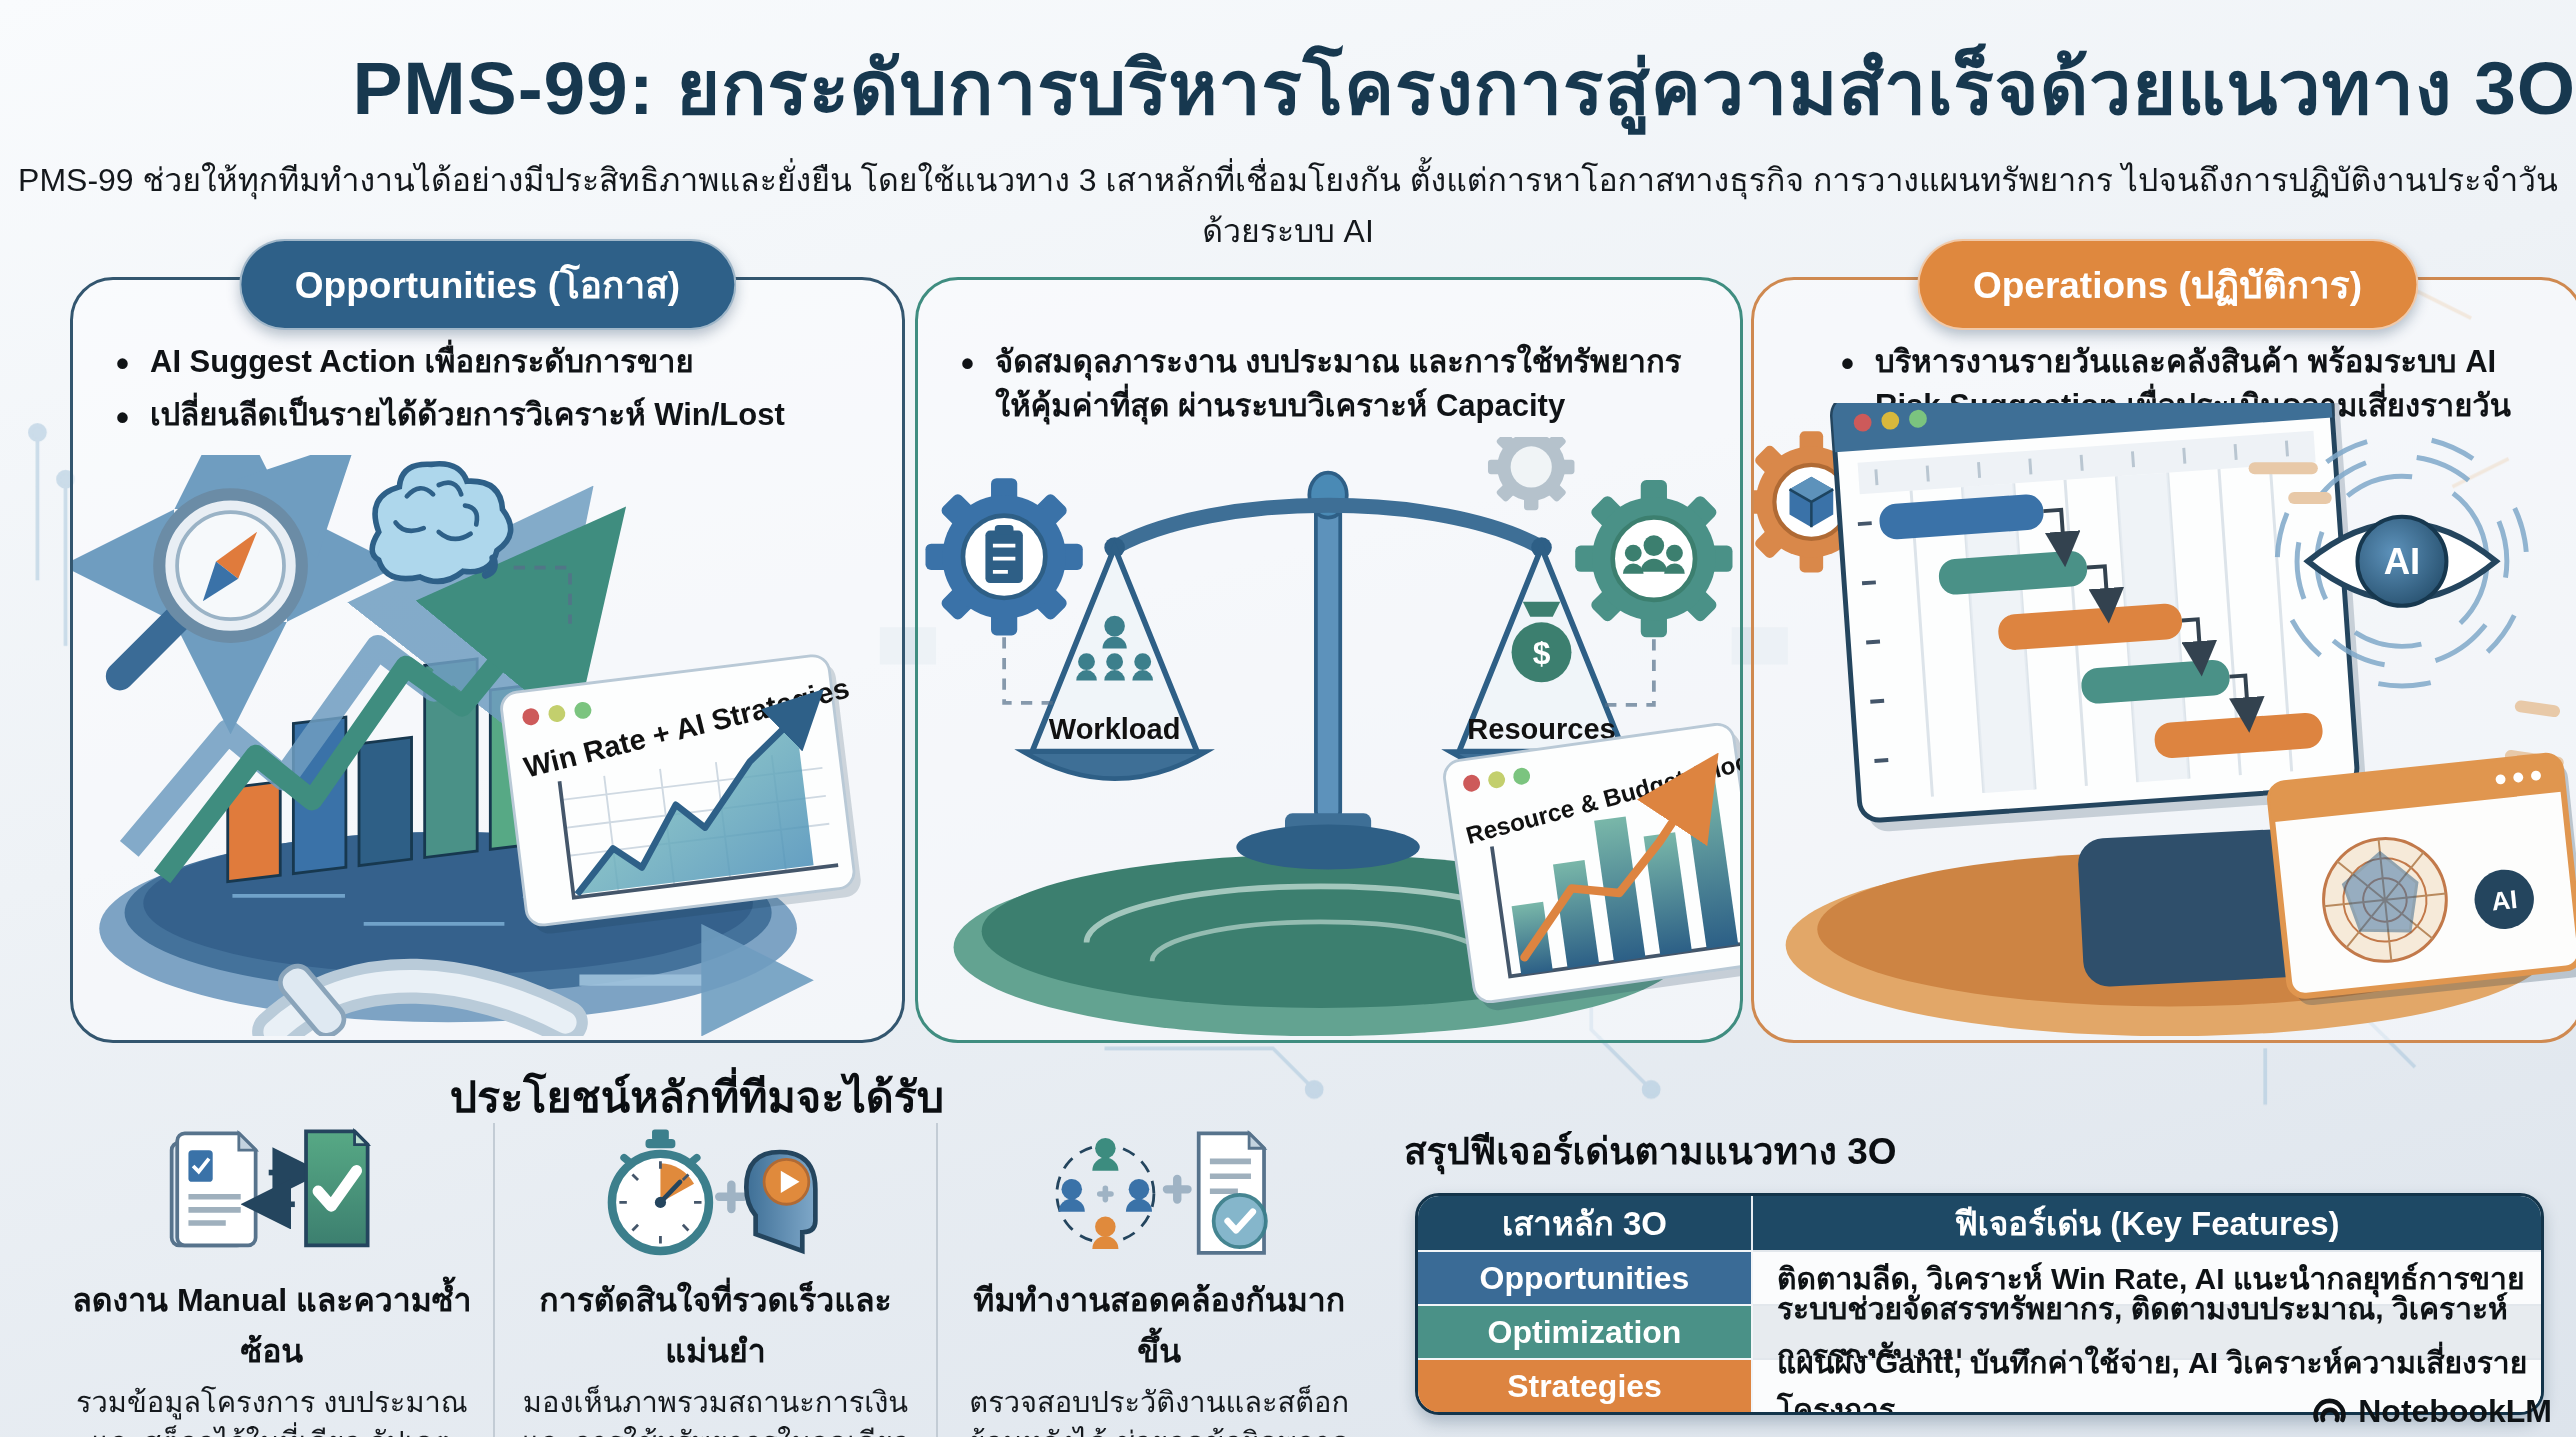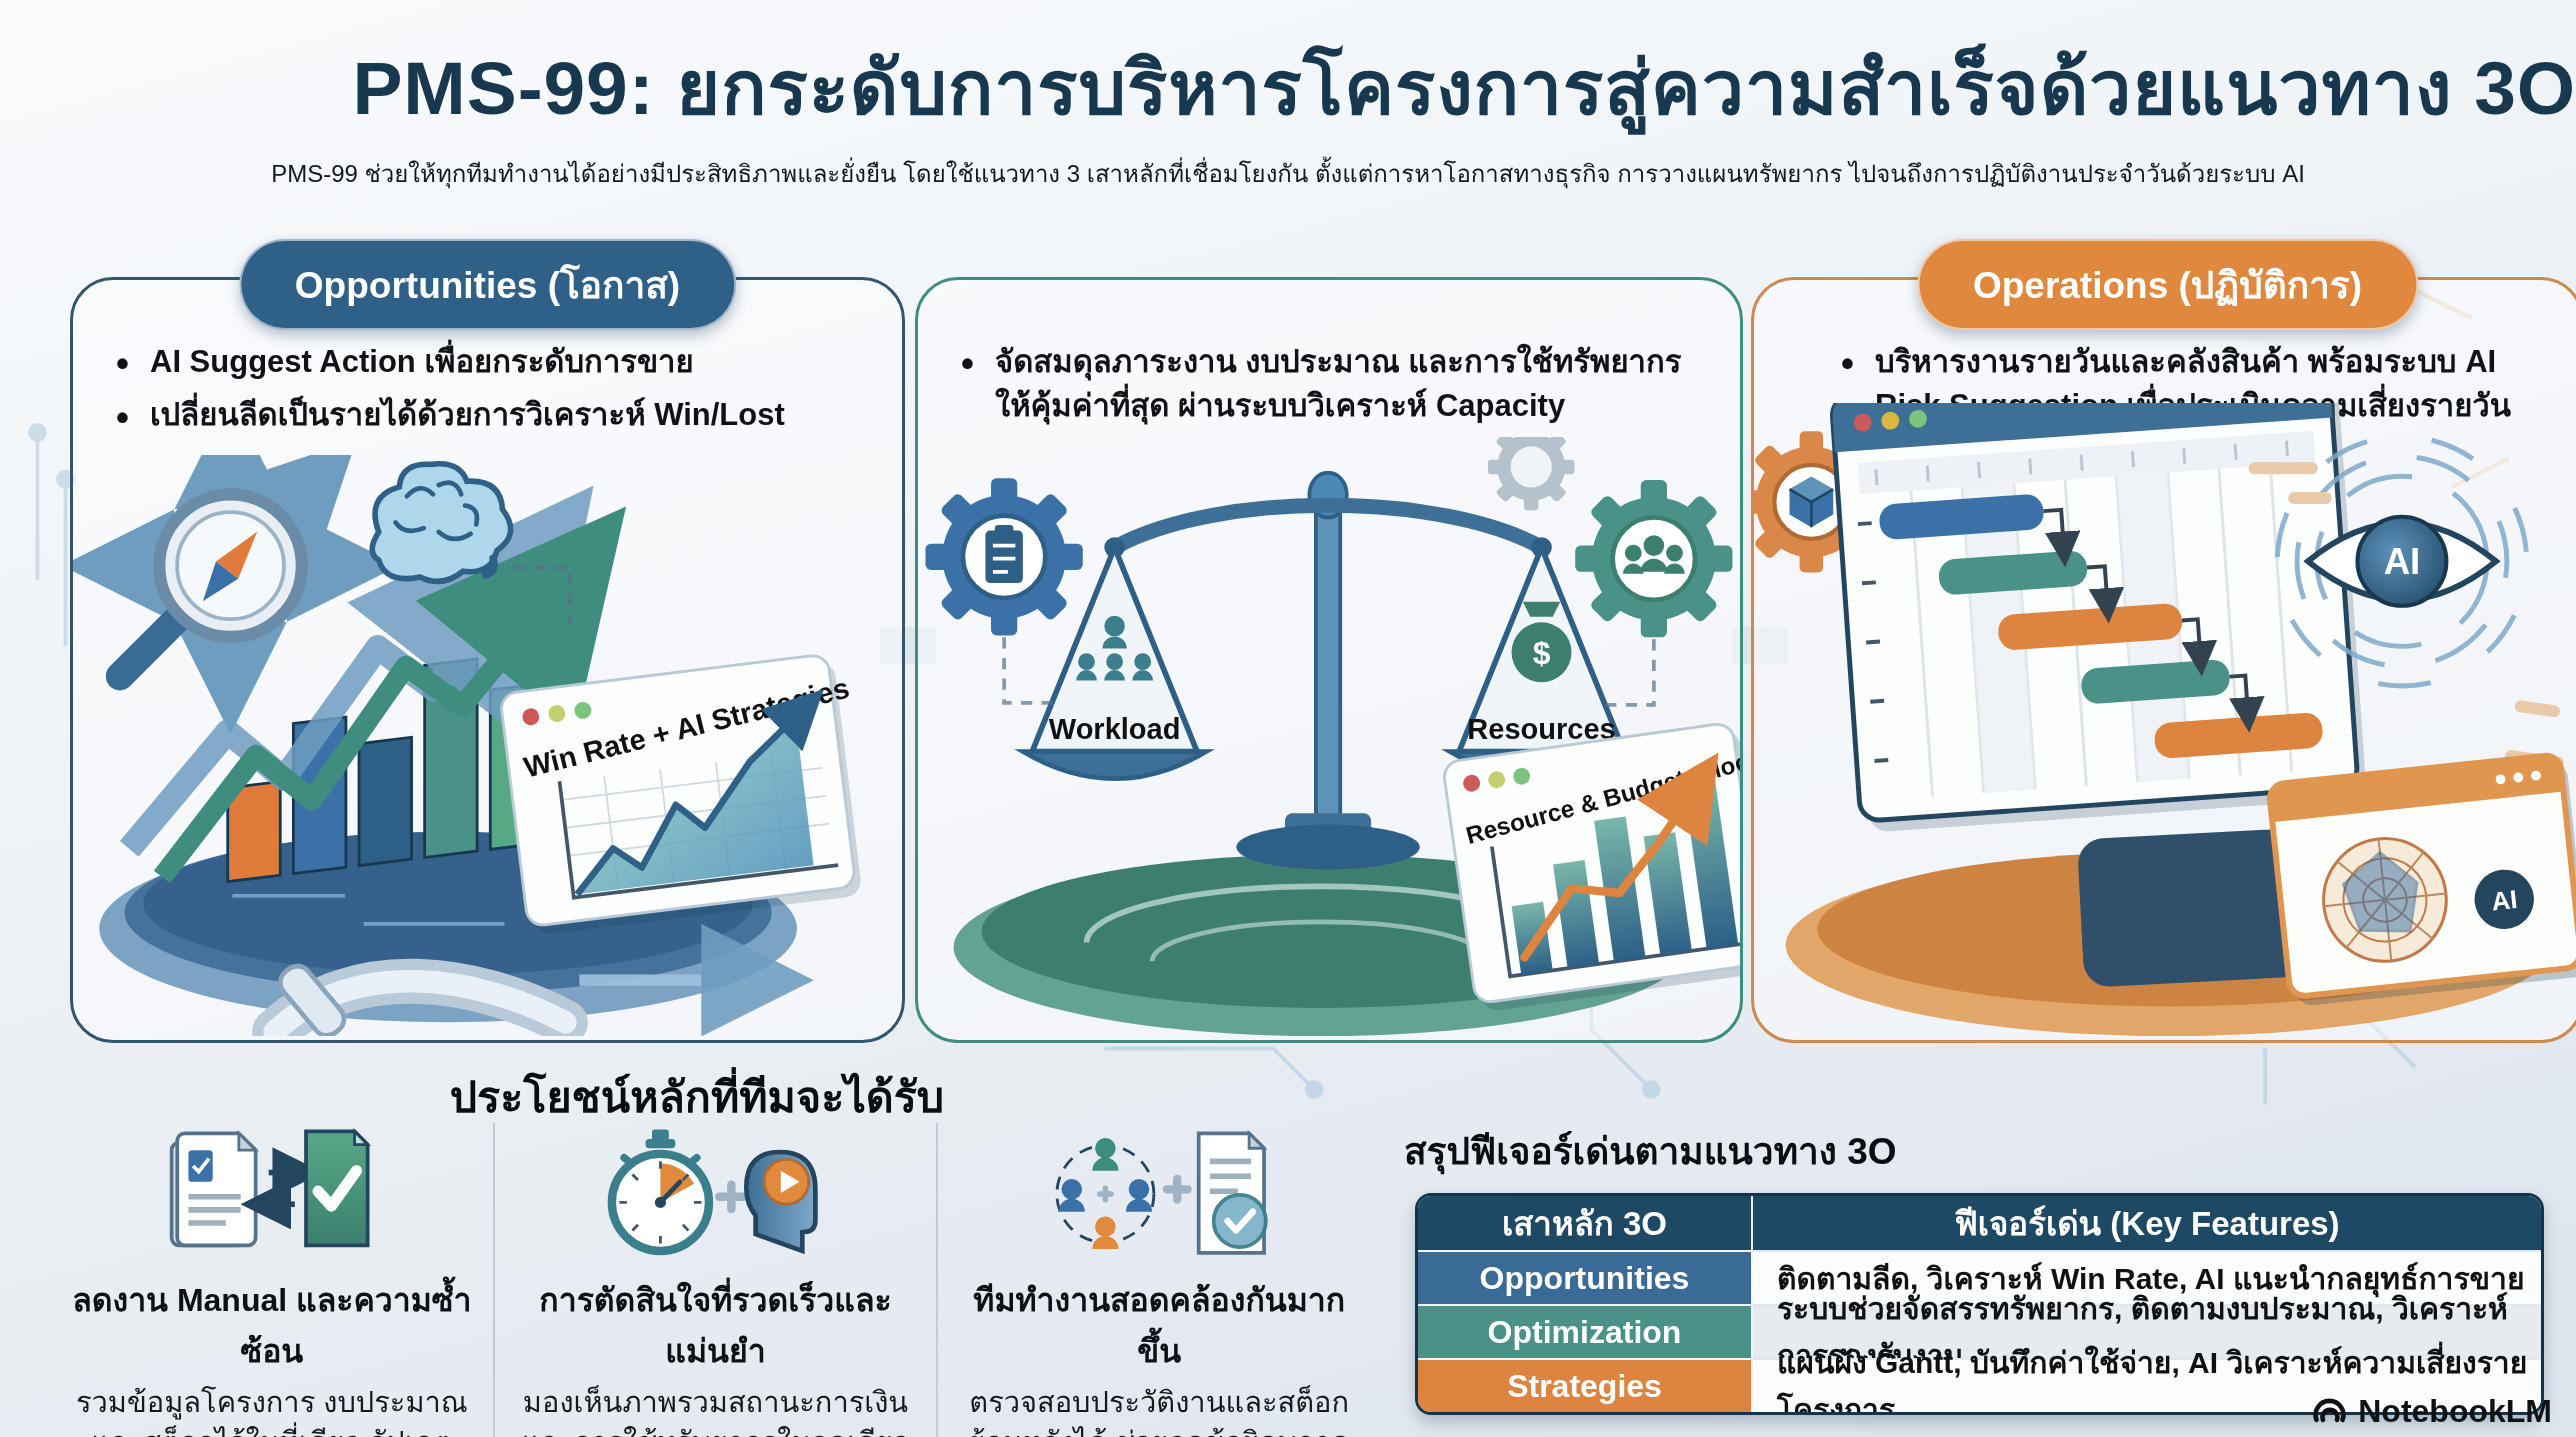--- a/index.html
+++ b/index.html
@@ -3,21 +3,21 @@
 <meta charset="utf-8">
 <style>
   html,body{margin:0;padding:0;background:#dfe5ec;}
   .stage{position:relative;width:2576px;height:1438px;overflow:hidden;
     font-family:"Liberation Sans",sans-serif;
     background:linear-gradient(165deg,#f9fbfd 0%,#eef2f6 42%,#dde4ec 100%);}
   
   .title{position:absolute;top:28px;left:0;width:100%;text-align:right;
     font-size:75px;font-weight:800;color:#17384f;letter-spacing:0.9px;}
   .subtitle{position:absolute;top:154px;left:0;width:100%;text-align:center;
-    font-size:24px;font-weight:500;color:#14181c;}
+    font-size:32px;font-weight:500;color:#14181c;}
   
   .panel{position:absolute;top:277px;height:760px;border:3.7px solid;border-radius:43px;
     background:rgba(253,254,255,.5);}
   .panel.p1{left:70px;width:829px;border-color:#33566f;}
   .panel.p2{left:915px;width:822px;border-color:#3f8d80;}
   .panel.p3{left:1751px;width:783px;border-color:#cf8950;padding-left:44px;}
   .pill{position:absolute;top:-41px;left:50%;transform:translateX(-50%);
     padding:14px 54px;border-radius:56px;font-size:37px;font-weight:700;color:#fff;
     white-space:nowrap;box-shadow:0 5.6px 13px rgba(25,55,85,.3);border:2.8px solid rgba(255,255,255,.55);}
   .bullets{margin:60px 28px 0 41px;padding:0;list-style:none;font-size:31px;line-height:1.42;
@@ -32,21 +32,21 @@
   .benefit{flex:1;padding:0 19px;text-align:center;}
   .benefit + .benefit{border-left:2.8px solid #c3ccd5;}
   .b-icon{height:142px;display:flex;align-items:center;justify-content:center;}
   .b-title{font-size:32px;font-weight:800;color:#0e1114;margin-top:9.4px;}
   .b-body{font-size:29px;font-weight:500;color:#15191d;line-height:1.38;margin-top:5.6px;}
   
   .summary-heading{position:absolute;top:1121px;left:1404px;width:1136px;text-align:left;
     font-size:37px;font-weight:700;color:#0b0e11;}
   .summary-table{position:absolute;top:1193px;left:1415px;width:1123px;
     display:grid;grid-template-columns:335px 1fr;grid-auto-rows:54px;
-    border:3.7px solid #13344a;border-radius:16px;overflow:hidden;background:#fff;
+    border:3.7px solid #13344a;border-radius:24px;overflow:hidden;background:#fff;
     box-shadow:0 7.5px 15px rgba(25,55,85,.25);}
   .summary-table>div{display:flex;align-items:center;}
   .th{background:#1e4965;color:#fff;font-size:33px;font-weight:700;justify-content:center;}
   .th.c1{border-right:2.8px solid #e8edf2;}
   .pillar-cell{color:#fff;font-size:32px;font-weight:700;justify-content:center;
     border-top:2.8px solid #f2f5f8;border-right:2.8px solid #f2f5f8;}
   .feature-cell{font-size:30px;font-weight:600;color:#0e1215;padding-left:24px;border-top:2.8px solid #e2e7ec;}
   .feature-cell.r1,.feature-cell.r3{background:#fbfcfd;}
   .feature-cell.r2{background:#e7ebef;}
   

